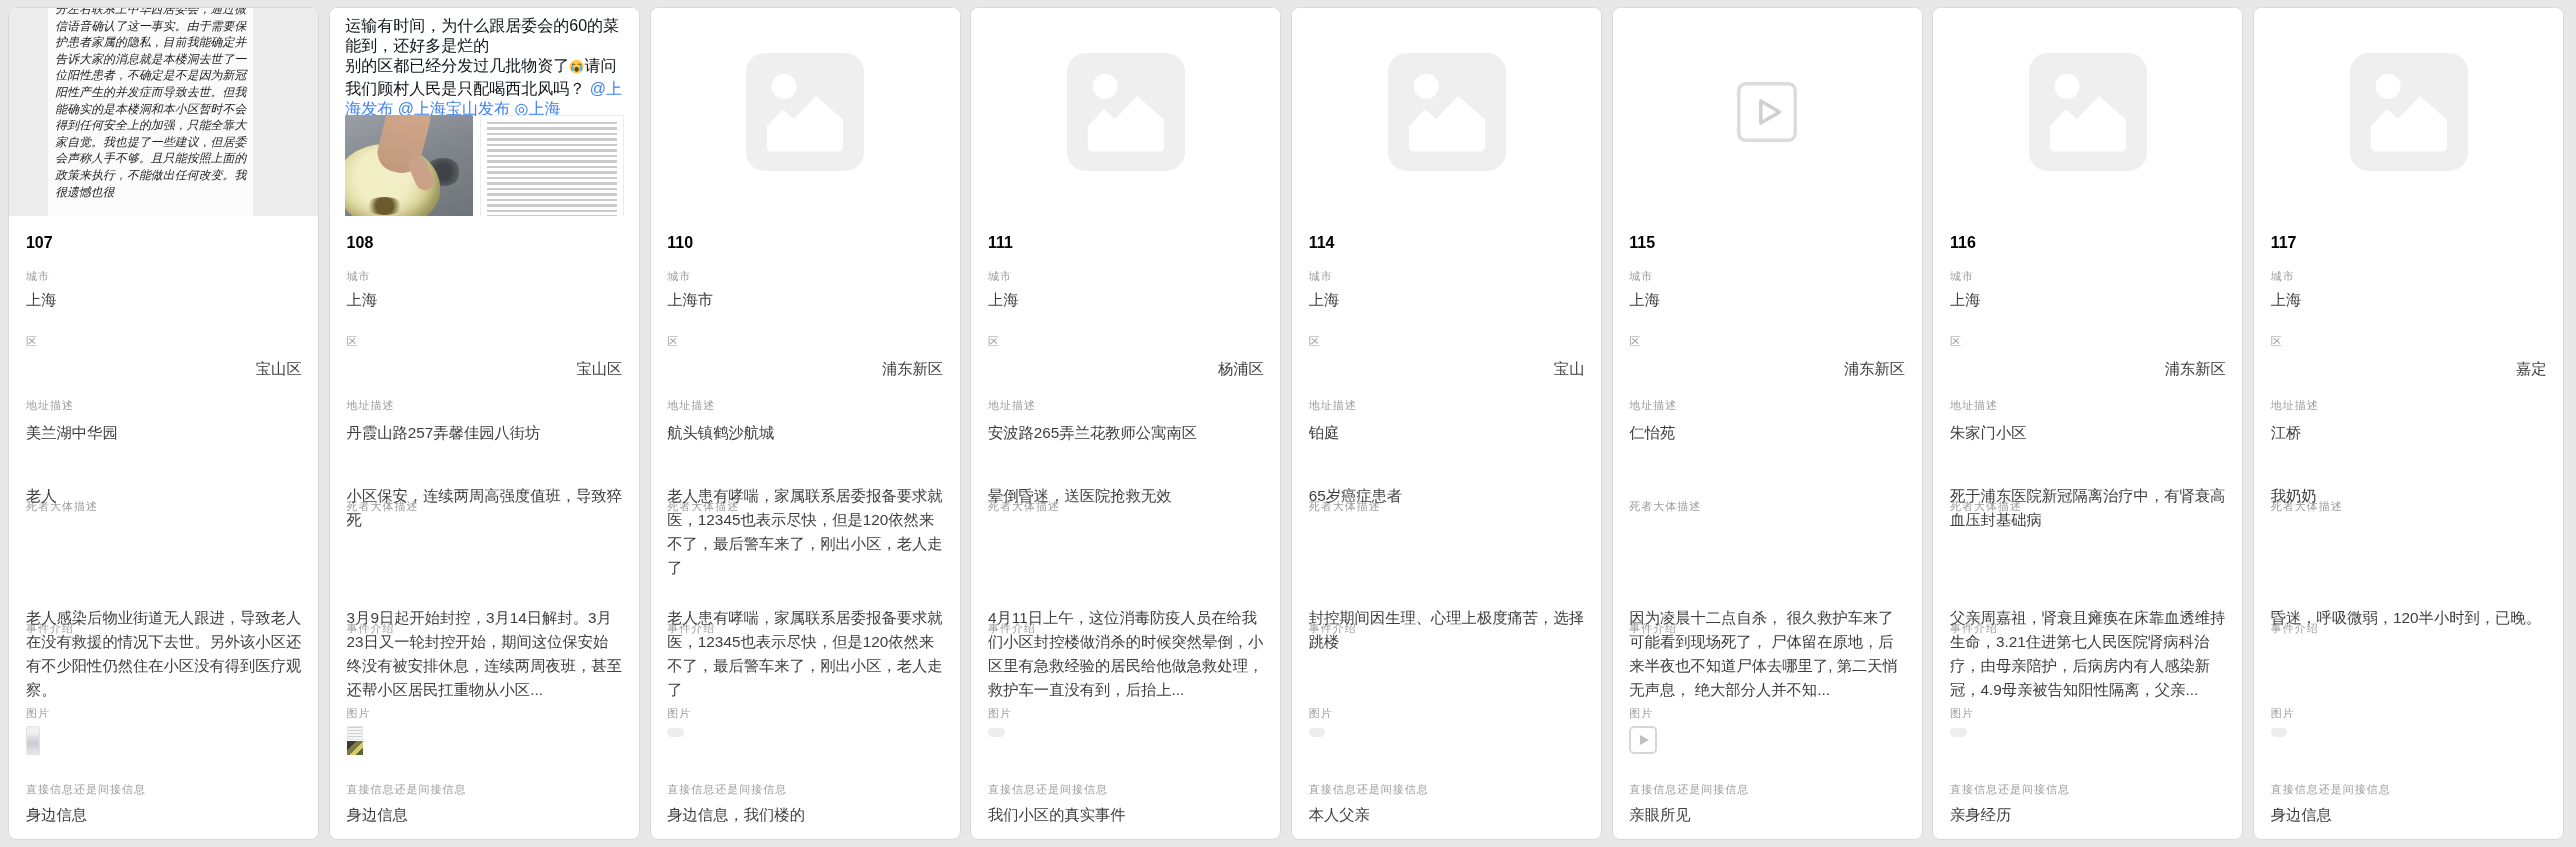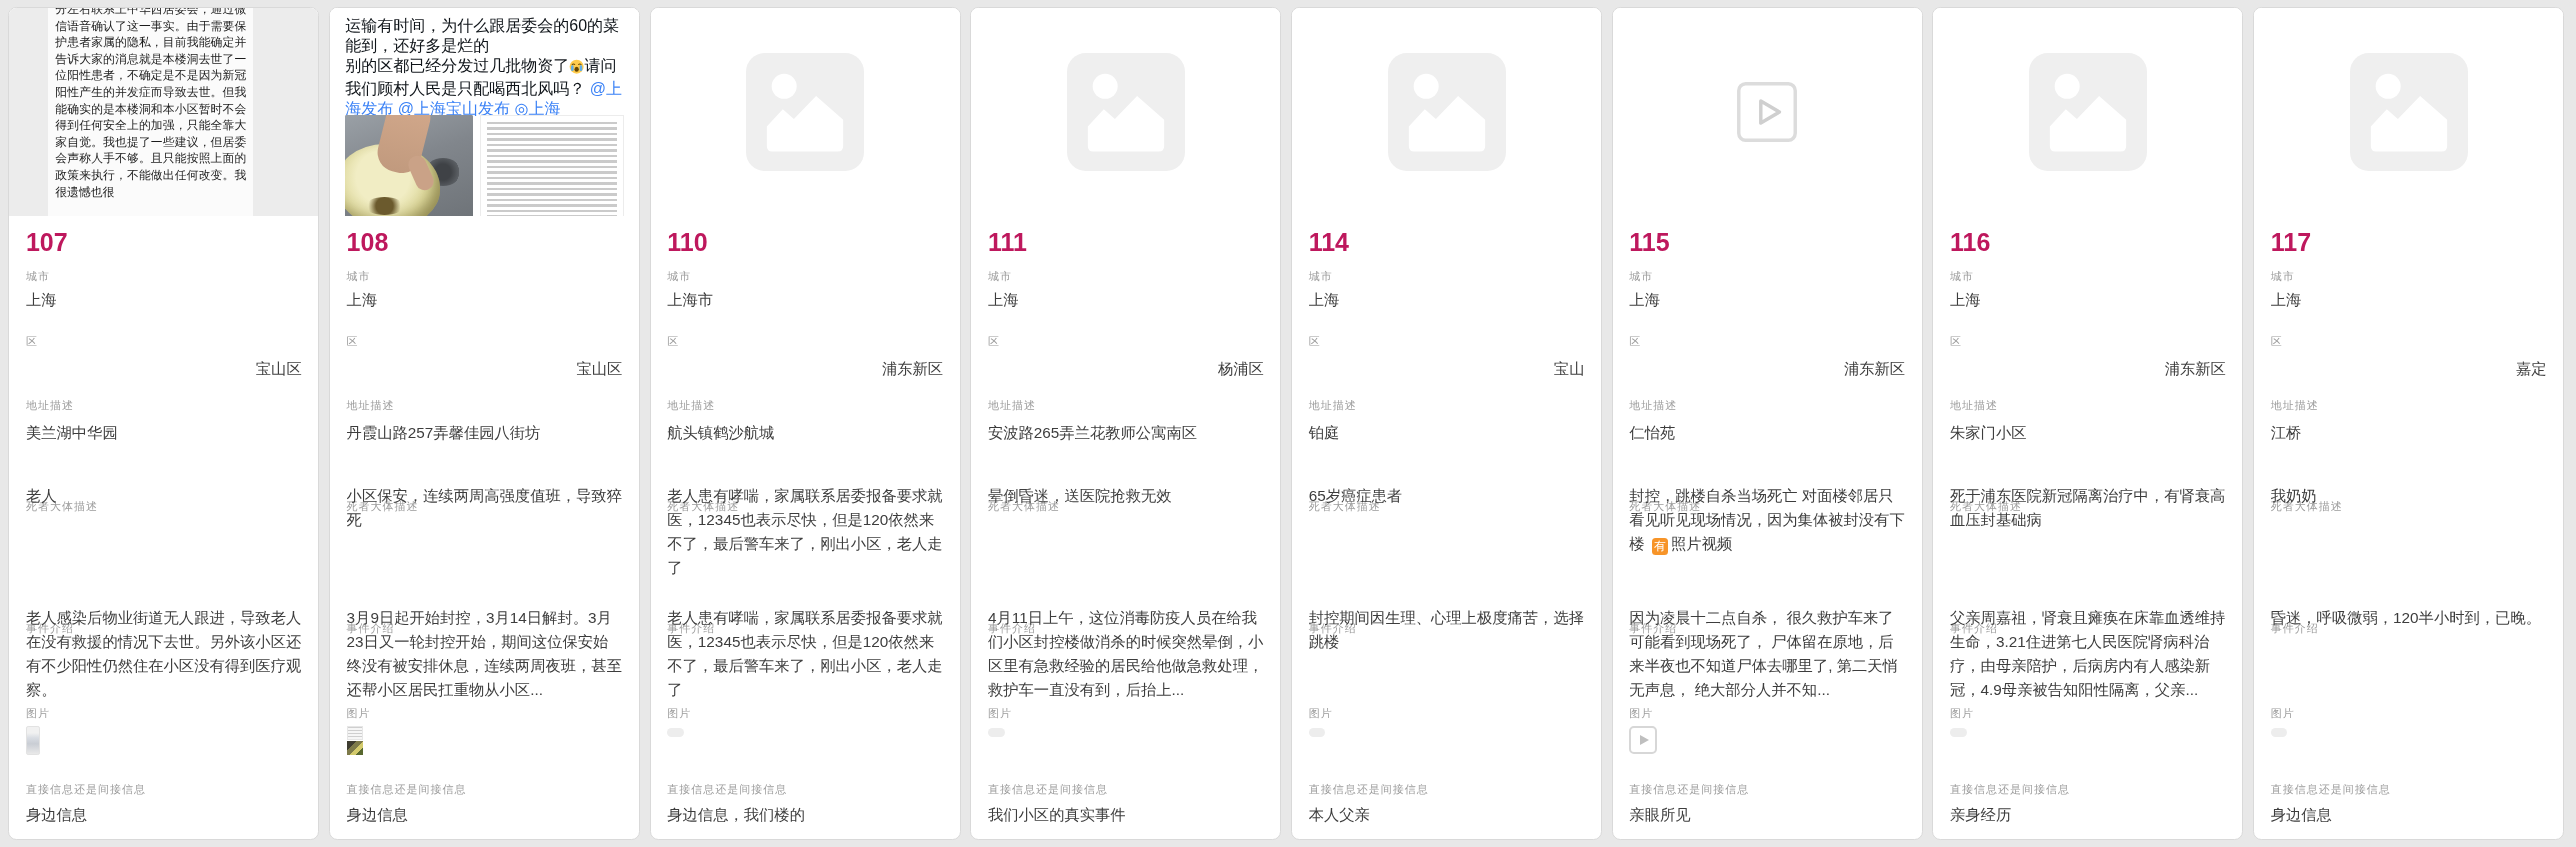--- a/index.html
+++ b/index.html
@@ -3,21 +3,21 @@
 <meta charset="utf-8">
 <style>
   * { margin:0; padding:0; box-sizing:border-box; }
   html,body { width:2576px; height:847px; background:#e8e8e8;
     font-family:"Liberation Sans","DejaVu Sans",sans-serif; overflow:hidden; }
   .board { display:flex; gap:9.7px; padding:7px 8.3px; }
   .card { position:relative; flex:0 0 311px; width:311px; height:833px;
     background:#fff; border:1.4px solid #d9d9d9; border-radius:8.3px; overflow:hidden; }
   
   .media { position:absolute; top:0; left:0; right:0; height:208px; overflow:hidden; background:#fff; }
-  .media-text { position:absolute; inset:0; background:#ececec; }
+  .media-text { position:absolute; inset:0; background:#ececec;font-style:italic; }
   .media-text .shot { position:absolute; left:39px; top:0; width:205px; height:215px;
     background:#fbfbfb; padding:0 7px; overflow:hidden; }
   .media-text .shot p { margin-top:-7px; font-size:11.8px; line-height:16.6px; color:#1c1c1c; text-align:justify; }
   .media-tweet { position:absolute; inset:0; background:#fff; padding:8.3px 15.3px 0 15.3px; }
   .tweet-body { font-size:16px; line-height:20px; color:#0f1419; }
   .tweet-link { color:#3b82f6; }
   .tweet-translate { margin-top:4.2px; font-size:11.8px; color:#9b9b9b; }
   .emoji-cry { display:inline-block; vertical-align:-2.8px; }
   .tweet-media { position:absolute; left:15.3px; right:15.3px; top:107px; height:111px; display:flex; gap:7px; }
   .tweet-photo { position:relative; width:128px; height:104px; overflow:hidden; border-radius:1.4px;
@@ -35,21 +35,21 @@
   .tweet-photo .thumbf { position:absolute; left:67px; top:40px; width:18px; height:36px;
     border-radius:9.7px; transform:rotate(-24deg); background:#caa287; }
   .tweet-denser { flex:1; background:#fff; border:0.7px solid #ececec; padding:5.5px 5.5px; }
   .dense-lines { height:100%;
     background:repeating-linear-gradient(180deg,#b9b9b9 0 2.1px, transparent 2.1px 5.5px); opacity:.75; }
   .media-placeholder { position:absolute; inset:0; display:flex; align-items:center; justify-content:center; }
   .media-video { position:absolute; inset:0; display:flex; align-items:center; justify-content:center; }
   
   .fld-label { position:absolute; left:16.6px; right:16.6px; font-size:11px; letter-spacing:1px; color:#9c9c9c; }
   .fld-value { position:absolute; left:16.6px; right:16.6px; font-size:15.3px; line-height:24px; color:#3d3d3d; }
-  .card-id   { position:absolute; left:16.6px; top:222px; font-size:25px; line-height:25px; font-weight:600; color:#be185d; }
+  .card-id   { position:absolute; left:16.6px; top:222px; font-size:16px; line-height:25px; font-weight:600; color:#000000; }
   .l-city { top:261px; }  .v-city { top:280px; }
   .l-dist { top:326px; }  .v-dist { top:349px;text-align:right; }
   .l-addr { top:390px; }  .v-addr { top:413px; }
   .l-dead { top:455px;margin-top:36px; }  .v-dead { top:476px; max-height:98px; overflow:hidden;
     display:-webkit-box; -webkit-line-clamp:4; -webkit-box-orient:vertical; }
   .l-event { top:578px;margin-top:35px; } .v-event { top:598px; max-height:98px; overflow:hidden;
     display:-webkit-box; -webkit-line-clamp:4; -webkit-box-orient:vertical; }
   .l-img { top:698px; }
   .thumb-zone { position:absolute; left:16.6px; top:718px; height:36px; }
   .l-direct { top:774px; } .v-direct { top:795px; white-space:nowrap; overflow:hidden; }
@@ -307,21 +307,20 @@
     <div class="fld-label l-city">城市</div>
     <div class="fld-value v-city">上海</div>
 
     <div class="fld-label l-dist">区</div>
     <div class="fld-value v-dist">浦东新区</div>
 
     <div class="fld-label l-addr">地址描述</div>
     <div class="fld-value v-addr">仁怡苑</div>
 
     <div class="fld-label l-dead">死者大体描述</div>
-    <div class="fld-value v-dead">封控，跳楼自杀当场死亡 对面楼邻居只看见听见现场情况，因为集体被封没有下楼 <span class="badge-you">有</span>照片视频</div>
 
     <div class="fld-label l-event">事件介绍</div>
     <div class="fld-value v-event">因为凌晨十二点自杀， 很久救护车来了可能看到现场死了， 尸体留在原地，后来半夜也不知道尸体去哪里了, 第二天悄无声息， 绝大部分人并不知...</div>
 
     <div class="fld-label l-img">图片</div>
     <div class="thumb-zone">
 
       <div class="thumb-video">
           <div class="tri"></div>
         </div>

